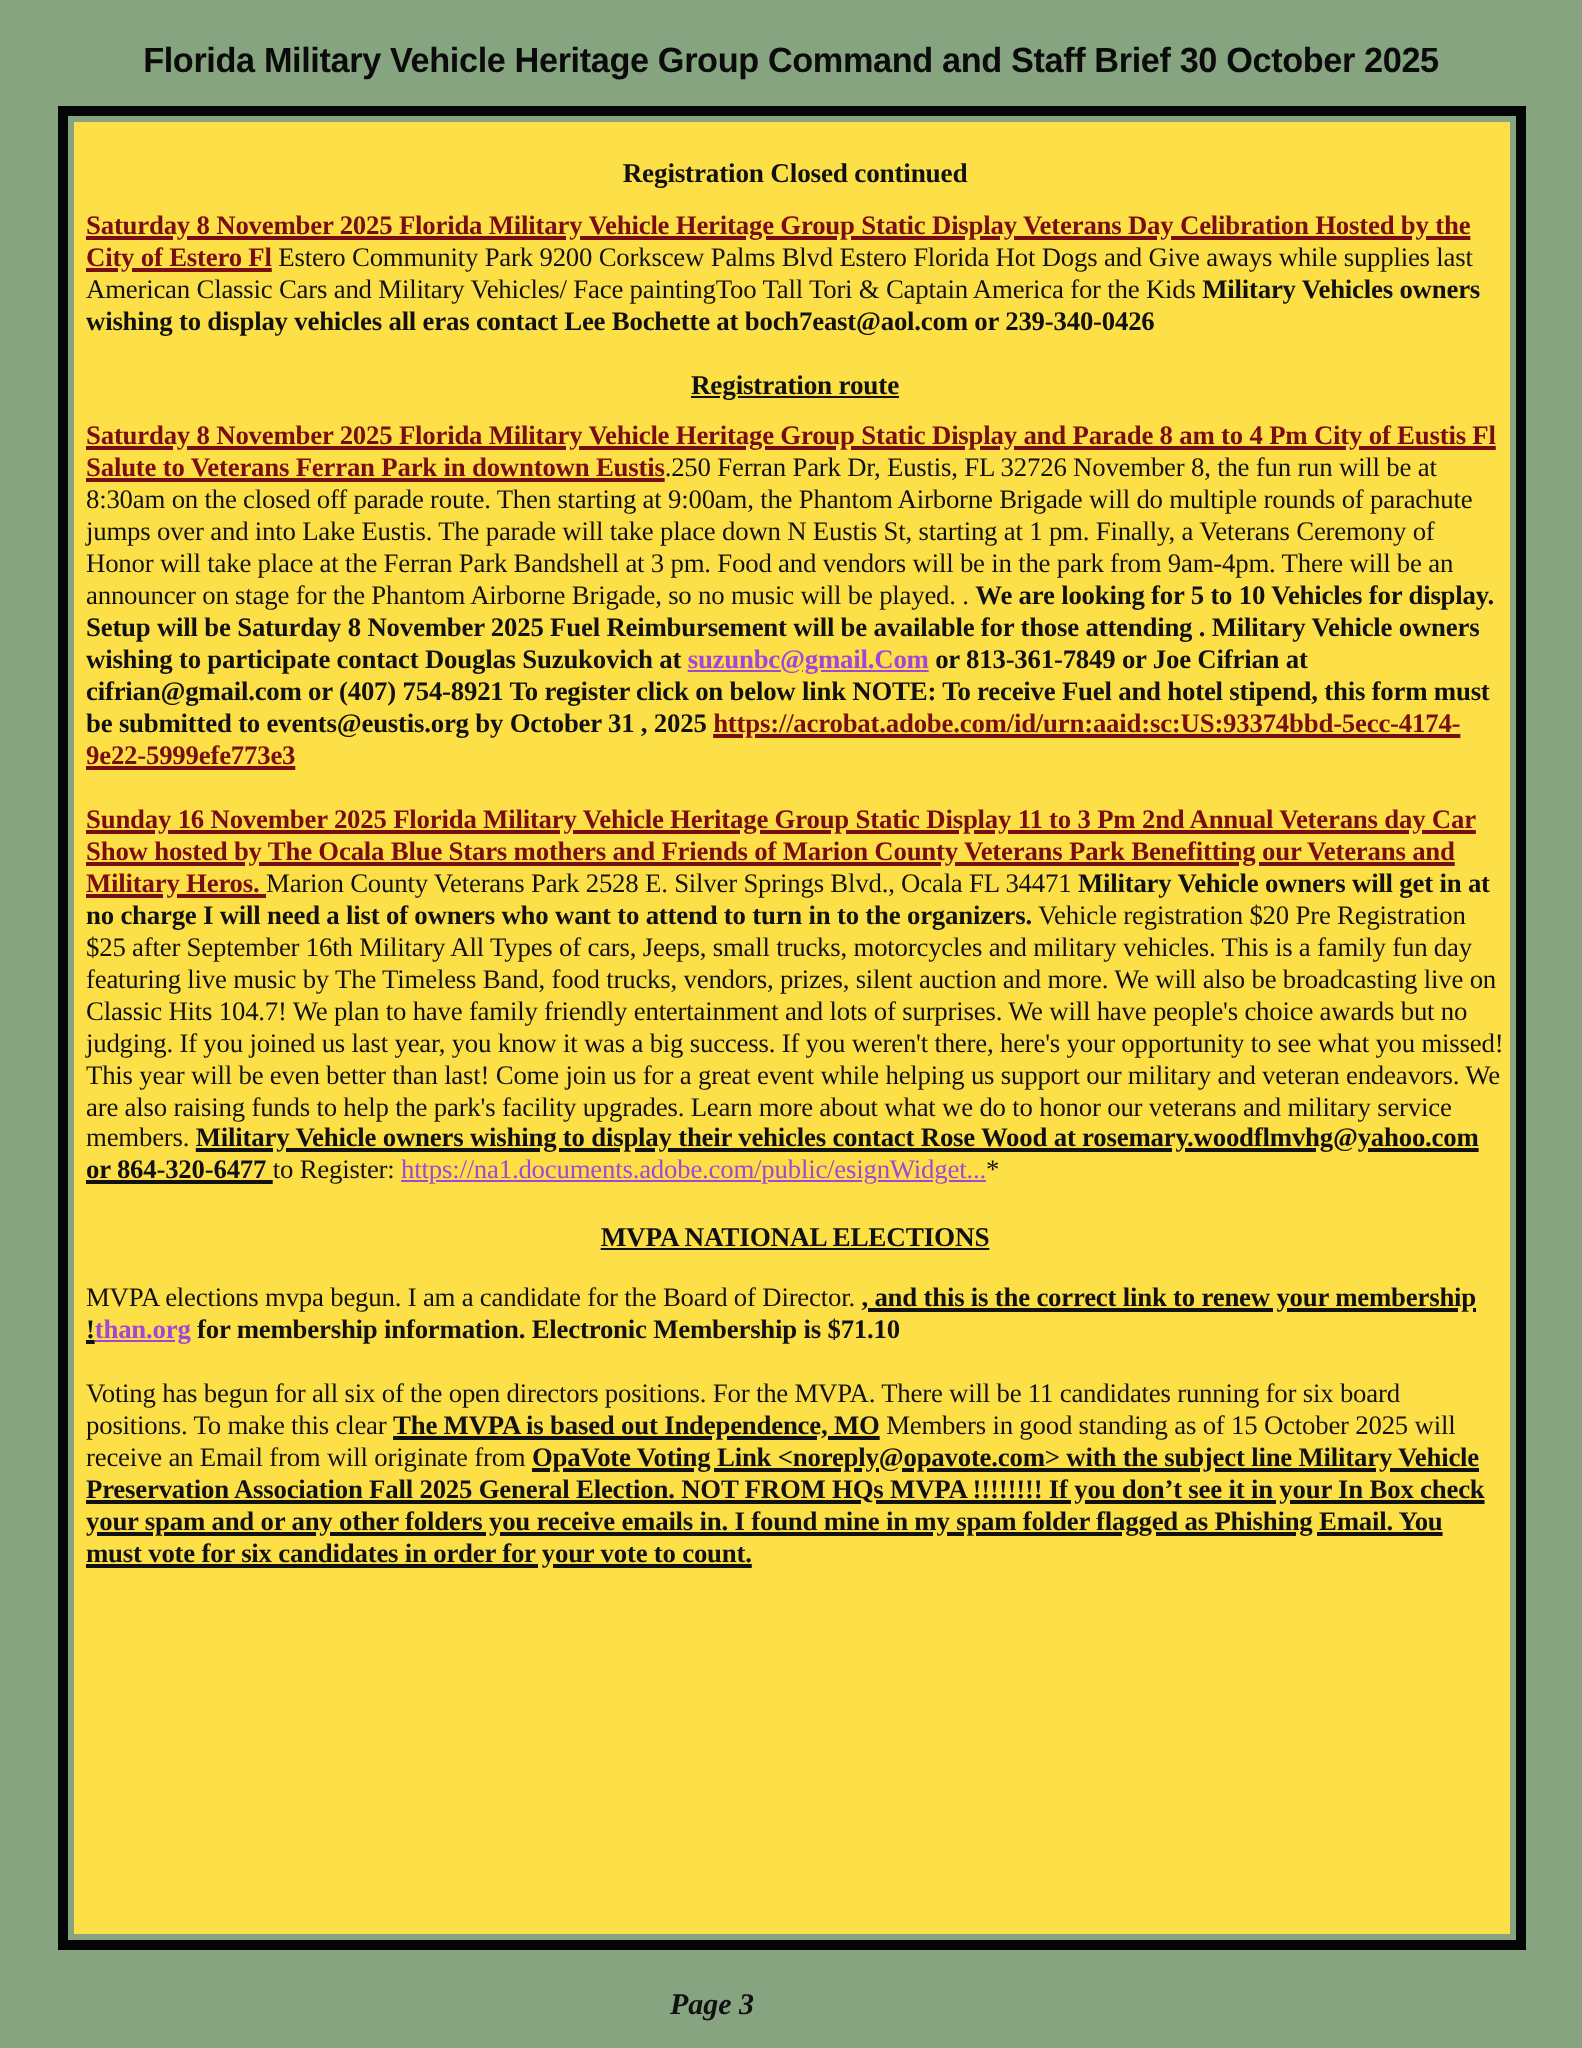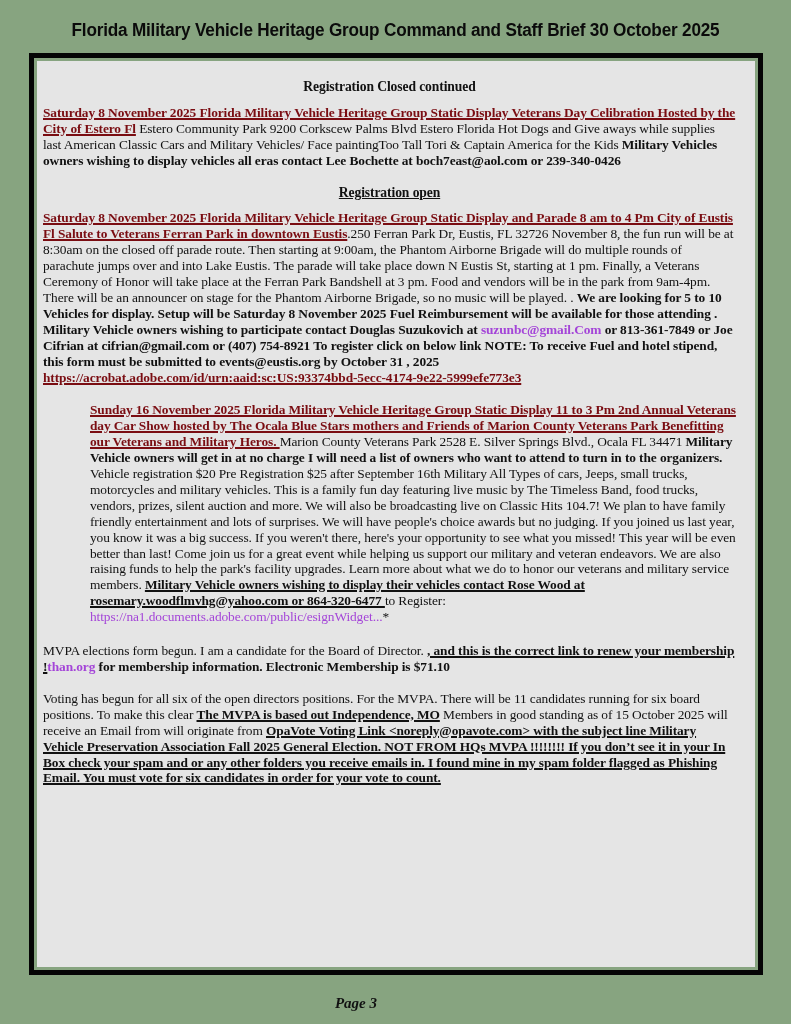--- a/index.html
+++ b/index.html
@@ -19,34 +19,34 @@
     color:#0b0b0b;
     white-space:nowrap;
   }
   .frame {
     position:absolute; left:29px; top:53px; width:724px; height:912px;
     border:5px solid #050505;
     box-sizing:content-box;
   }
   .page {
     position:absolute; left:3px; top:3px; right:3px; bottom:3px;
-    background:#e5e5e5;
-    padding:18px 19px 0 6px;
+    background:#fde047;
+    padding:18px 3px 0 6px;
     box-sizing:border-box;
     font-size:13.4px; line-height:15.9px;
     letter-spacing:-0.1px;
   }
   .center { text-align:center; }
   .section-head { font-weight:bold; font-size:13.6px; margin:0 0 10px 0; }
   .section-head.u { text-decoration:underline; }
   .event { margin:0 0 16px 0; }
   .ehead { color:#7a0d12; font-weight:bold; text-decoration:underline; text-decoration-color:#7a0d12; text-decoration-thickness:2px; }
   .b { font-weight:bold; }
   .bu { font-weight:bold; text-decoration:underline; text-decoration-thickness:2px; }
-  .link-purple { color:#a445d8; }
+  .link-purple { color:#a445d8; text-decoration:underline; }
   .link-red { color:#7a0d12; font-weight:bold; text-decoration:underline; text-decoration-thickness:2px; }
   p { margin:0; }
   .footer {
     position:absolute; left:0; top:995px; width:712px; text-align:center;
     font-style:italic; font-weight:bold; font-size:15px;
     color:#111;
   }
 </style>
 </head>
 <body>
@@ -55,33 +55,34 @@
 
 <div class="frame">
   <div class="page">
 
     <div class="section-head center">Registration Closed continued</div>
 
     <p class="event">
       <span class="ehead">Saturday 8 November 2025 Florida Military Vehicle Heritage Group  Static Display Veterans Day Celibration Hosted by the City of Estero Fl</span><span> Estero Community Park 9200 Corkscew Palms Blvd Estero Florida Hot Dogs and Give aways while supplies last American Classic Cars and Military Vehicles/ Face paintingToo Tall Tori &amp; Captain America for the Kids </span><span class="b">Military Vehicles owners wishing to display vehicles all eras contact Lee Bochette at boch7east@aol.com or 239-340-0426</span>
     </p>
 
-    <div class="section-head center u">Registration open</div>
+    <div class="section-head center u">Registration route</div>
 
     <p class="event" style="margin-bottom:17px;">
       <span class="ehead">Saturday 8 November 2025 Florida Military Vehicle Heritage Group  Static Display and Parade 8 am to 4 Pm City of Eustis Fl Salute to Veterans  Ferran Park in downtown Eustis</span><span>.250 Ferran Park Dr, Eustis, FL 32726  November 8, the fun run will be at 8:30am on the closed off parade route. Then starting at 9:00am, the Phantom Airborne Brigade will do multiple rounds of parachute jumps over and into Lake Eustis. The parade will take place down N Eustis St, starting at 1 pm. Finally, a Veterans Ceremony of Honor will take place at the Ferran Park Bandshell at 3 pm. Food and vendors will be in the park from 9am-4pm. There will be an announcer on stage for the Phantom Airborne Brigade, so no music will be played. . </span><span class="b">We are looking for 5 to 10  Vehicles for display. Setup will be Saturday 8 November 2025 Fuel Reimbursement will be available for those attending . Military Vehicle owners wishing to participate contact Douglas Suzukovich at </span><a class="link-purple b">suzunbc@gmail.Com</a><span class="b"> or 813-361-7849 or Joe Cifrian at cifrian@gmail.com or (407) 754-8921  To register click on below link NOTE: To receive Fuel and hotel stipend, this form must be submitted to events@eustis.org by October 31 , 2025  </span><a class="link-red">https://acrobat.adobe.com/id/urn:aaid:sc:US:93374bbd-5ecc-4174-9e22-5999efe773e3</a>
     </p>
 
-    <p class="event" style="margin-bottom:18px;margin-left:47px;">
+    <p class="event" style="margin-bottom:18px;">
       <span class="ehead">Sunday 16 November 2025  Florida Military Vehicle Heritage Group Static Display 11 to 3 Pm 2nd Annual Veterans day Car Show hosted by The Ocala Blue Stars mothers and Friends of Marion County Veterans Park  Benefitting our Veterans and Military Heros. </span><span> Marion County Veterans Park  2528 E. Silver Springs Blvd., Ocala FL  34471 </span><span class="b">Military Vehicle owners will get in at no charge I will need a list of owners who want to attend to turn in to the organizers.</span><span>  Vehicle registration $20 Pre Registration $25 after September 16th   Military All Types of cars, Jeeps, small trucks, motorcycles and military vehicles. This is a family fun day featuring live music by The Timeless Band, food trucks, vendors, prizes, silent auction and more.  We will also be broadcasting live on Classic Hits 104.7!  We plan to have family friendly entertainment and lots of surprises.  We will have people's choice awards but no judging.  If you joined us last year, you know it was a big success.  If you weren't there, here's your opportunity to see what you missed!  This year will be even better than last! Come join us for a great event while helping us support our military and veteran endeavors.  We are also raising funds to help the park's facility upgrades.  Learn more about what we do to honor our veterans and military service members. </span><span class="bu">Military Vehicle owners wishing to display their vehicles contact Rose Wood at rosemary.woodflmvhg@yahoo.com or 864-320-6477 </span><span>to Register: </span><a class="link-purple">https://na1.documents.adobe.com/public/esignWidget...</a><span>*</span>
     </p>
 
+    <div class="section-head center u" style="margin-bottom:14px;">MVPA NATIONAL ELECTIONS</div>
 
     <p class="event">
-      <span>MVPA elections form begun. I am a candidate for the Board of Director. </span><span class="bu">, and this is the correct link to renew your membership !</span><a class="link-purple b">than.org</a><span class="b">  for membership information.  Electronic Membership is $71.10</span>
+      <span>MVPA elections mvpa begun. I am a candidate for the Board of Director. </span><span class="bu">, and this is the correct link to renew your membership !</span><a class="link-purple b">than.org</a><span class="b">  for membership information.  Electronic Membership is $71.10</span>
     </p>
 
     <p class="event">
       <span>Voting has begun for all six of the open directors positions. For the MVPA. There will be 11 candidates running for six board positions. To make this clear </span><span class="bu">The MVPA is based out Independence, MO</span><span>  Members in good standing as of 15 October 2025 will receive an Email from will originate from </span><span class="bu">OpaVote Voting Link &lt;noreply@opavote.com&gt; with the subject line Military Vehicle Preservation Association Fall 2025 General Election. NOT FROM HQs MVPA !!!!!!!! If you don’t see it in your In Box  check your spam and or any other folders you receive emails in. I found mine in my spam folder flagged as Phishing Email. You must vote for six candidates in order for your vote to count.</span>
     </p>
 
 
   </div>
 </div>
 

